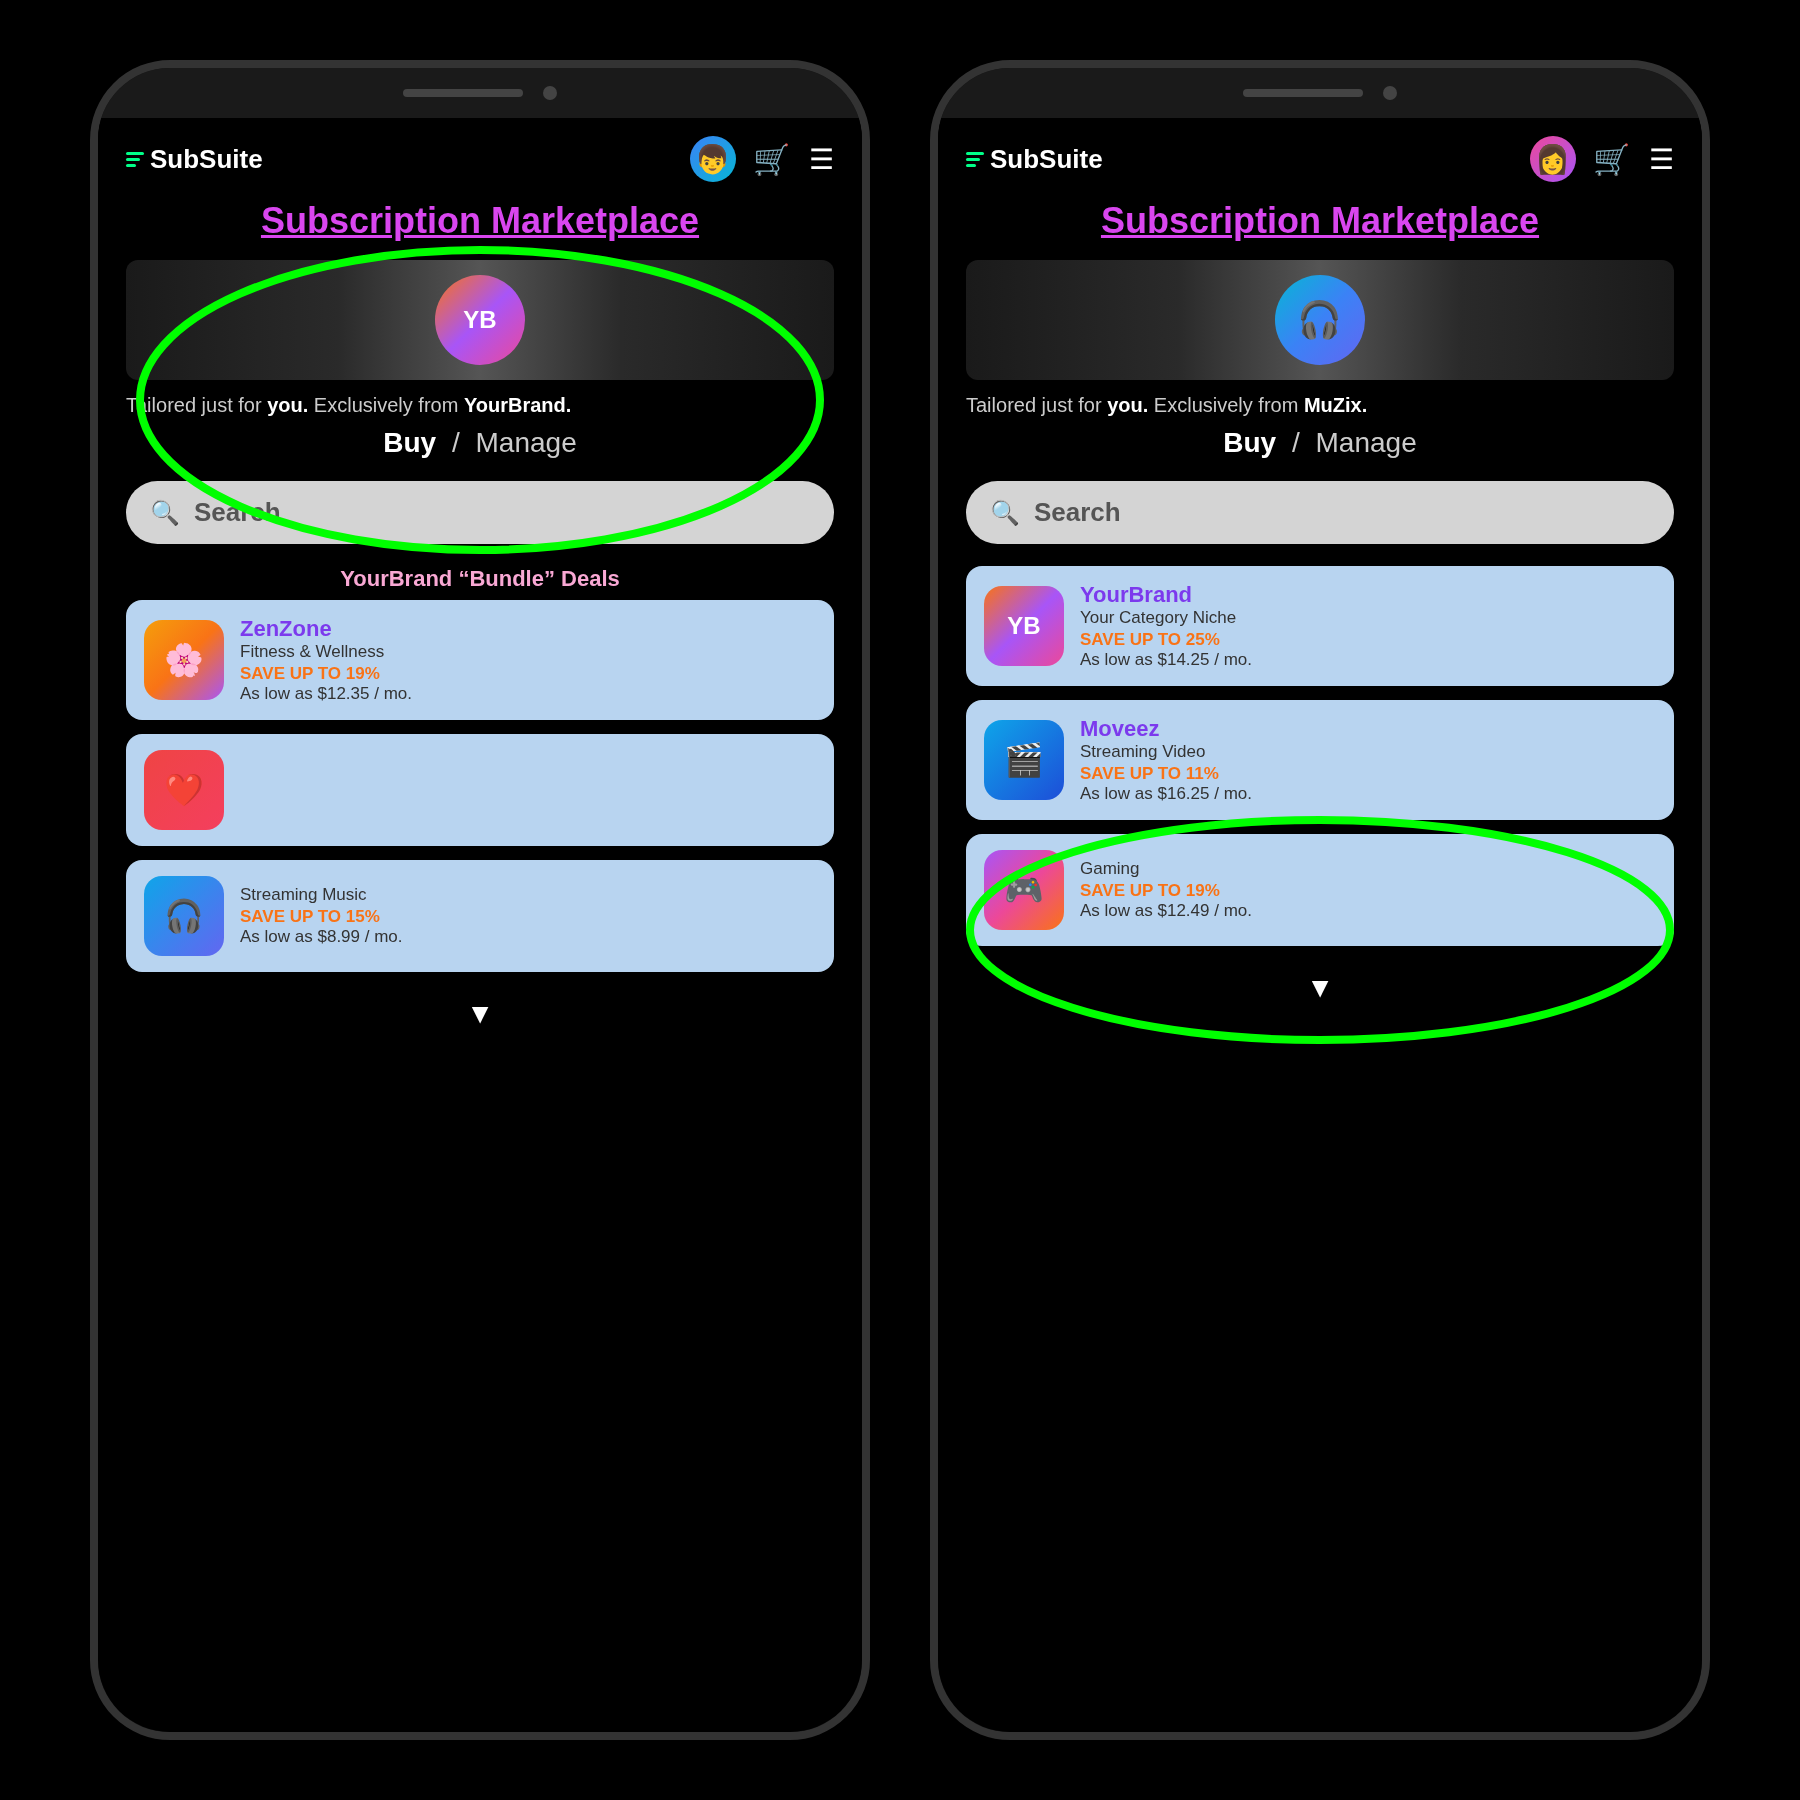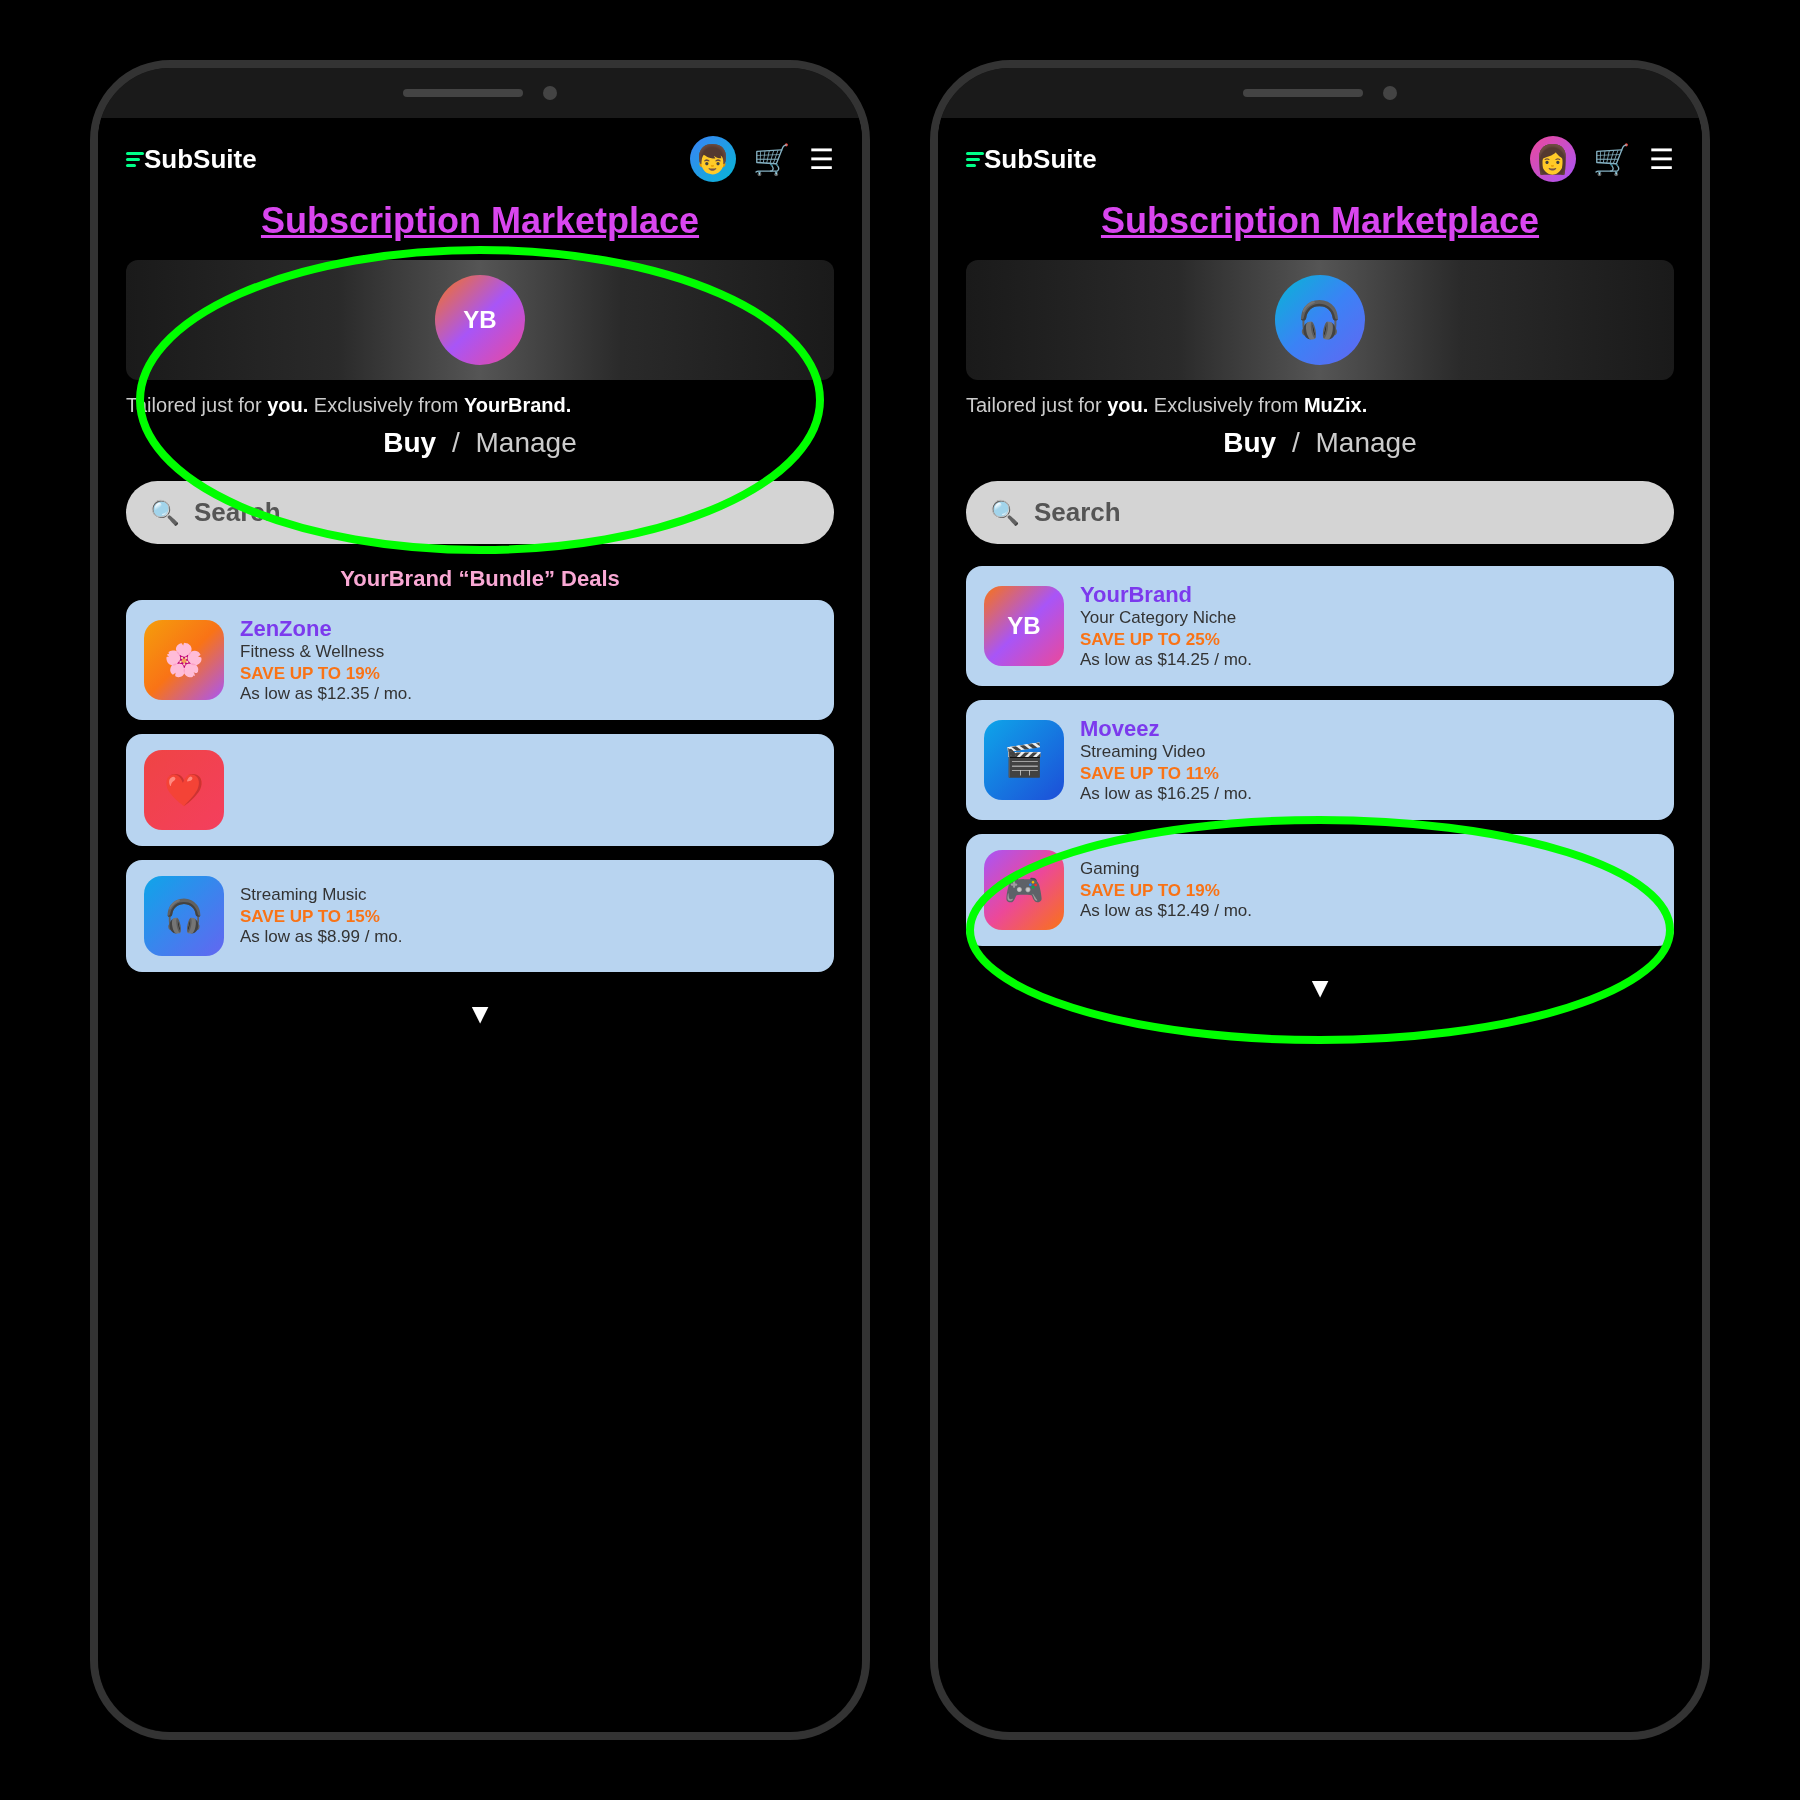--- a/index.html
+++ b/index.html
@@ -69,20 +69,21 @@
       background: #000;
       padding: 18px 28px;
       display: flex;
       align-items: center;
       justify-content: space-between;
       flex-shrink: 0;
     }
     .brand-logo {
       display: flex;
       align-items: center;
+      gap: 6px;
       color: #fff;
       font-weight: 700;
       font-size: 26px;
     }
     .logo-bars {
       display: flex;
       flex-direction: column;
       gap: 3px;
     }
     .logo-bar {

